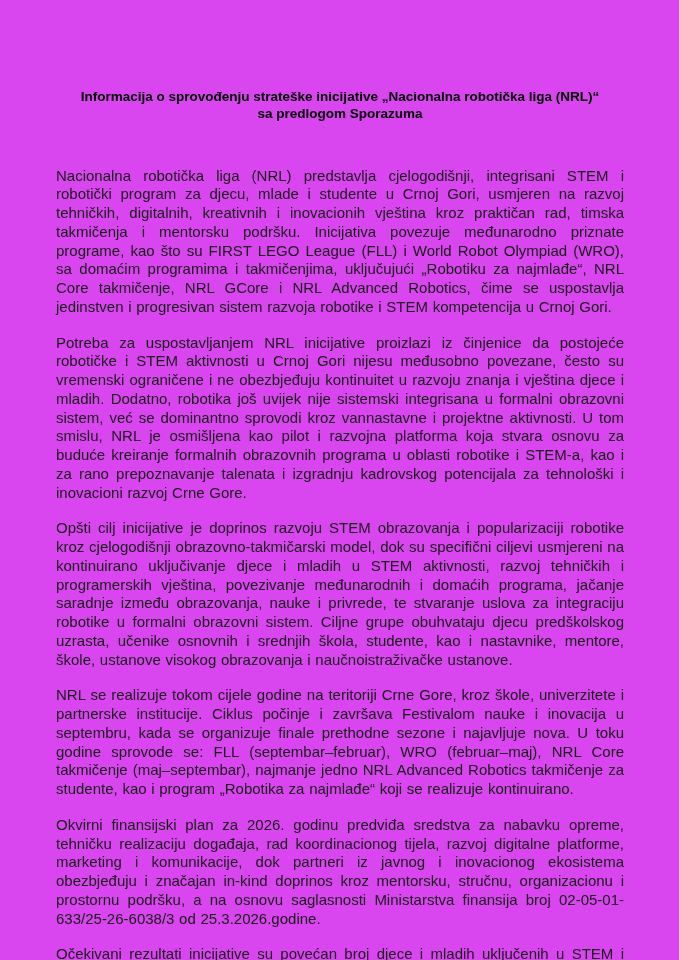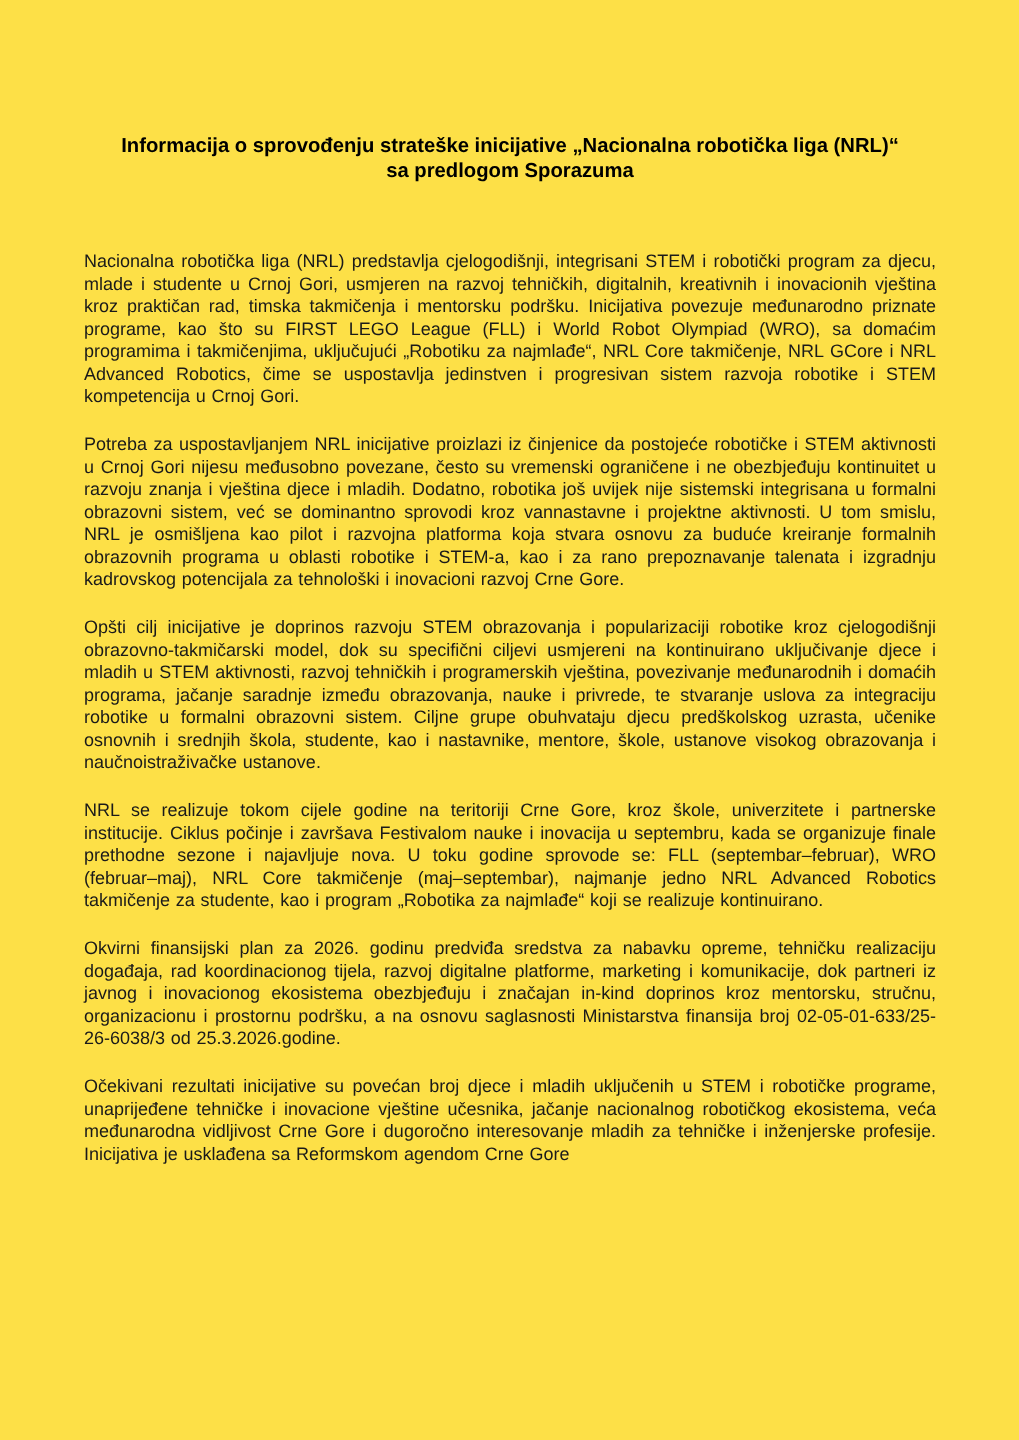--- a/index.html
+++ b/index.html
@@ -5,36 +5,36 @@
   html, body {
     margin: 0;
     padding: 0;
     background: #ffffff;
   }
   .page {
     position: relative;
     width: 679px;
     height: 960px;
     box-sizing: border-box;
-    background: #fde047;
+    background: #d946ef;
     padding: 88px 55px 40px 56px;
     font-family: "Liberation Sans", "DejaVu Sans", sans-serif;
     color: #1a1a1a;
     overflow: hidden;
   }
   .doc-title {
     font-size: 13.5px;
     font-weight: bold;
     text-align: center;
     line-height: 1.28;
     margin: 0 18px 44px 18px;
     color: #000000;
   }
   .doc-body p {
-    font-size: 12px;
+    font-size: 15px;
     line-height: 1.25;
     text-align: justify;
     margin: 0 0 17px 0;
     word-spacing: 0.5px;
   }
 </style>
 </head>
 <body>
 
 <div class="page">

